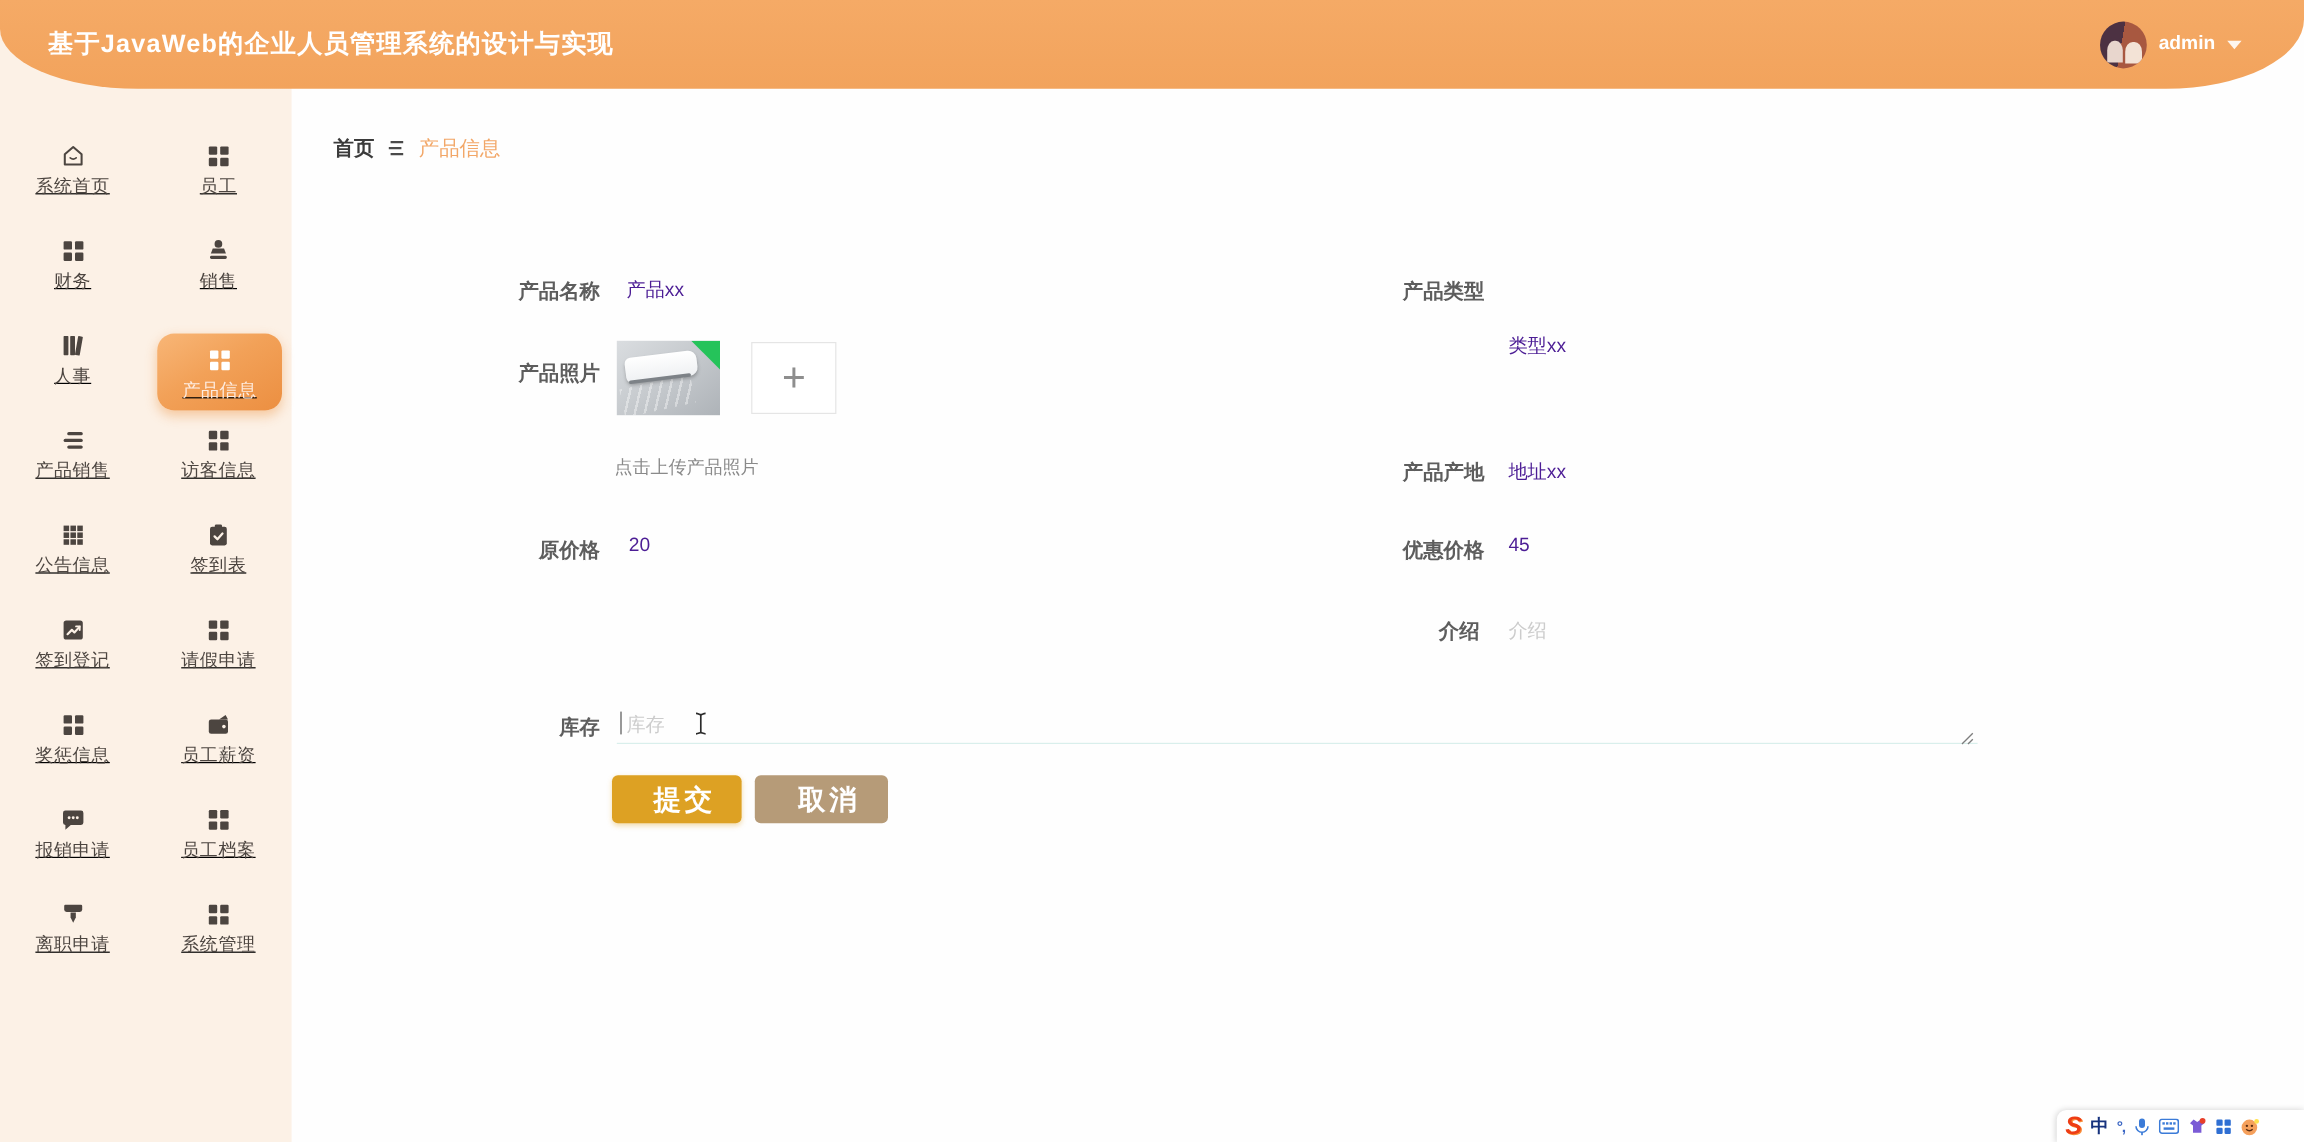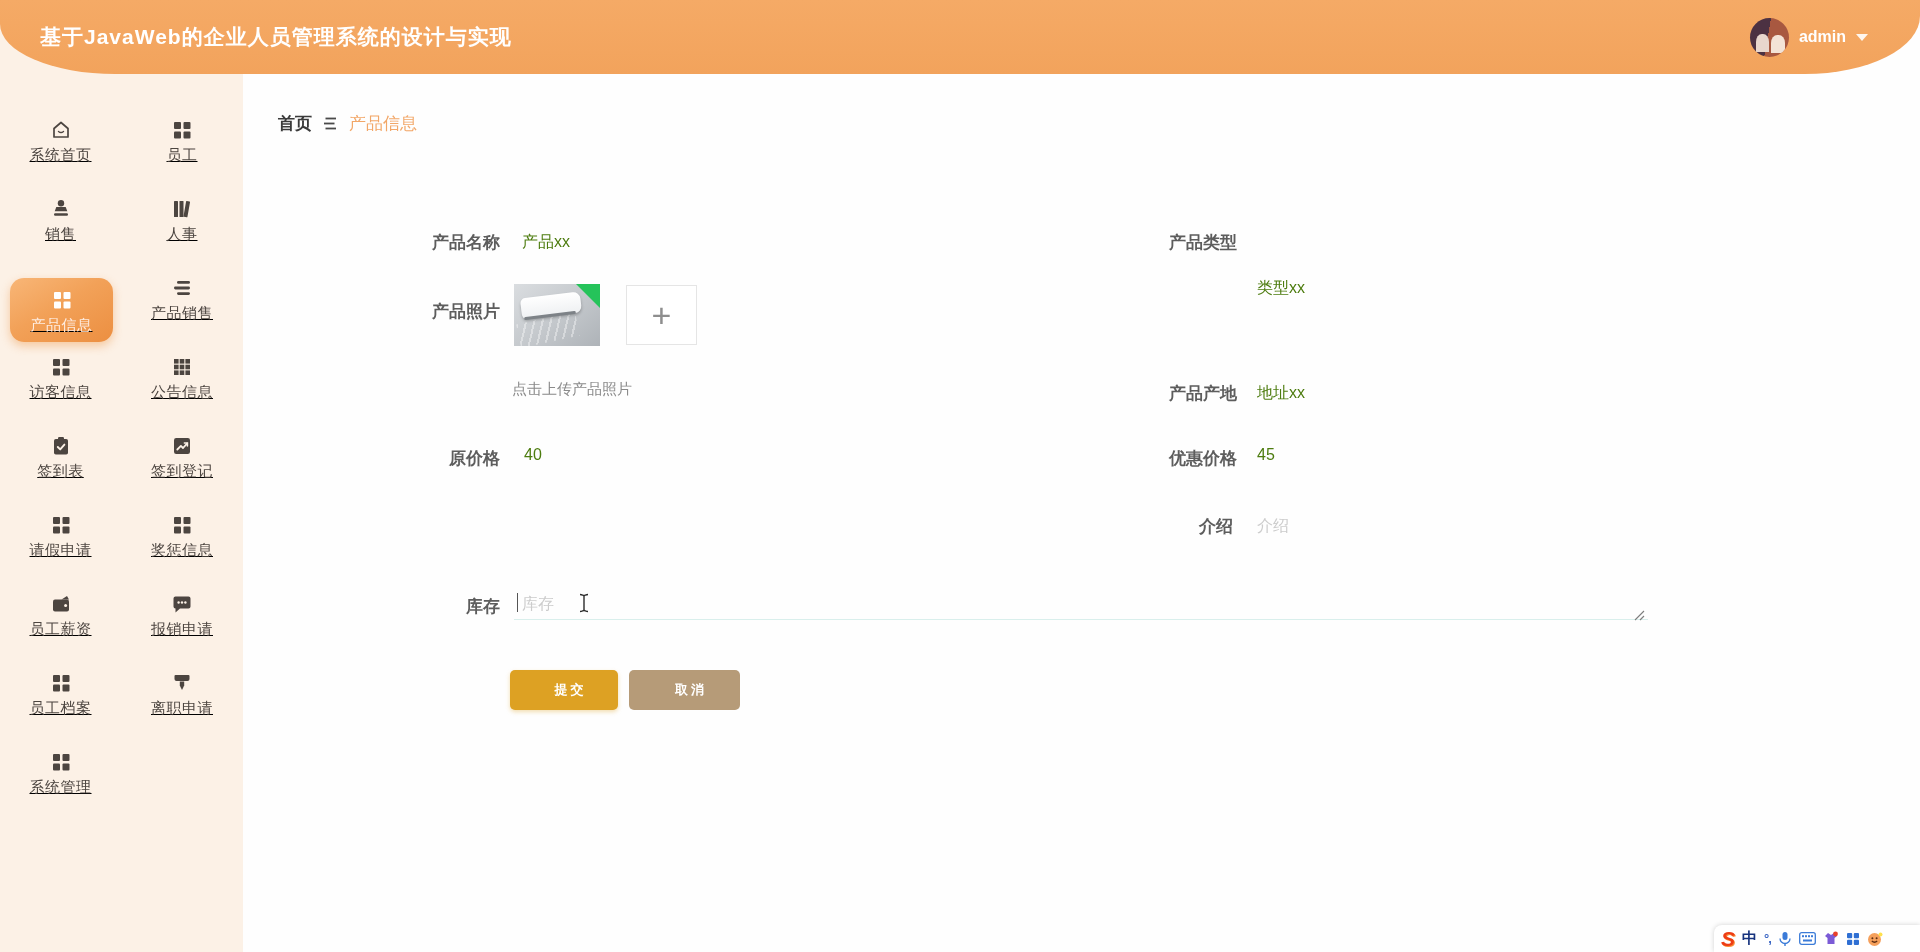--- a/index.html
+++ b/index.html
@@ -32,21 +32,21 @@
   .caret-down { width:0; height:0; border-left:6px solid transparent; border-right:6px solid transparent; border-top:7px solid #ffffff; opacity:.9; }
 
   
   .crumb { position:absolute; left:278px; top:112px; display:flex; align-items:center; gap:11px; }
   .crumb-home { font-size:17px; font-weight:bold; color:#3b3b3b; cursor:pointer; }
   .crumb-sep svg { display:block; }
   .crumb-cur { font-size:17px; color:#f2a768; cursor:pointer; }
 
   
   .flabel { position:absolute; width:160px; text-align:right; font-size:17px; font-weight:bold; color:#5d5d5d; }
-  .fvalue { position:absolute; font-size:16px; color:#4d7c0f; }
+  .fvalue { position:absolute; font-size:16px; color:#4c1d95; }
   .placeholder { color:#cccccc !important; }
 
   .photo { position:absolute; left:514px; top:284px; width:86px; height:62px; cursor:pointer;
       background:linear-gradient(140deg,#dadde0 0%,#c3c7cb 55%,#aeb3b8 100%); overflow:hidden; }
   .ac-unit { position:absolute; left:7px; top:11px; width:60px; height:21px; background:linear-gradient(#ffffff,#eef0f2);
       border-radius:5px 7px 7px 5px; transform:rotate(-7deg); box-shadow:0 2px 3px rgba(0,0,0,.25); }
   .ac-vent { position:absolute; left:10px; top:30px; width:52px; height:3px; background:#7d8287; transform:rotate(-7deg); border-radius:2px; }
   .ac-air { position:absolute; left:4px; top:34px; width:60px; height:24px;
       background:repeating-linear-gradient(115deg, rgba(255,255,255,.55) 0 2px, rgba(255,255,255,0) 2px 8px); transform:rotate(-12deg); opacity:.7; }
   .photo-corner { position:absolute; right:0; top:0; width:0; height:0; border-top:24px solid #25c35a; border-left:24px solid transparent; }
@@ -54,21 +54,21 @@
       display:flex; align-items:center; justify-content:center; }
   .upload-plus { font-size:34px; font-weight:200; color:#8e8e8e; line-height:1; }
   .upload-hint { position:absolute; left:512px; top:380px; font-size:15px; color:#8a8a8a; }
 
   .stock-field { position:absolute; left:514px; top:574px; width:1134px; height:46px; border-bottom:1px solid #d9efec; cursor:text; }
   .text-caret { position:absolute; left:3px; top:19px; width:1px; height:19px; background:#555; }
   .stock-ph { position:absolute; left:8px; top:20px; font-size:16px; }
   .resize-grip { position:absolute; left:1630px; top:606px; }
   .cursor-ibeam { position:absolute; left:578px; top:593px; }
 
-  .btn { position:absolute; top:670px; height:40px; border:none; border-radius:5px; color:#fff; font-size:13px; font-weight:bold;
+  .btn { position:absolute; top:646px; height:40px; border:none; border-radius:5px; color:#fff; font-size:23px; font-weight:bold;
       font-family:inherit; letter-spacing:3px; cursor:pointer;padding-left:13px; }
   .btn-submit { left:510px; width:108px; background:#dda123; box-shadow:0 2px 4px rgba(221,161,35,.35); }
   .btn-cancel { left:629px; width:111px; background:#b69b78; }
 
   
   .ime { position:absolute; left:1714px; top:925px; width:206px; height:27px; background:#fff; border-radius:8px 0 0 0;
       box-shadow:0 0 5px rgba(0,0,0,.18); display:flex; align-items:center; gap:7px; padding:0 7px; }
   .ime span, .ime .iico { display:flex; align-items:center; justify-content:center; cursor:pointer; }
   .sogou-s { font-size:21px; font-weight:900; font-style:italic; color:#ee3d15; text-shadow:1px 1px 0 #f98b35; line-height:1; }
   .ime-zh { font-size:15px; font-weight:bold; color:#17337e; }
@@ -96,20 +96,31 @@
             <svg viewBox="0 0 22 22" fill="currentColor">
               <rect x="3" y="3" width="7" height="7" rx="1"></rect>
               <rect x="12.5" y="3" width="7" height="7" rx="1"></rect>
               <rect x="3" y="12.5" width="7" height="7" rx="1"></rect>
               <rect x="12.5" y="12.5" width="7" height="7" rx="1"></rect>
             </svg>
           </span>
         <span class="mlabel">员工</span>
       </div>
 
+      <div class="mitem">
+        <span class="ic">
+            <svg viewBox="0 0 22 22" fill="currentColor">
+              <rect x="3" y="3" width="7" height="7" rx="1"></rect>
+              <rect x="12.5" y="3" width="7" height="7" rx="1"></rect>
+              <rect x="3" y="12.5" width="7" height="7" rx="1"></rect>
+              <rect x="12.5" y="12.5" width="7" height="7" rx="1"></rect>
+            </svg>
+          </span>
+        <span class="mlabel">财务</span>
+      </div>
 
       <div class="mitem">
         <span class="ic">
             <svg viewBox="0 0 22 22" fill="currentColor">
               <circle cx="11" cy="5.3" r="3.2"></circle>
               <path d="M6.3 9 h9.4 l1.6 4.2 H4.7 Z"></path>
               <rect x="4" y="15.2" width="14" height="2.6" rx="1.2"></rect>
             </svg>
           </span>
         <span class="mlabel">销售</span>
@@ -315,21 +326,21 @@
   </div>
   <div class="upload-box">
     <span class="upload-plus">+</span>
   </div>
   <div class="upload-hint">点击上传产品照片</div>
 
   <div class="flabel" style="left:1077px;top:382px;">产品产地</div>
   <div class="fvalue" style="left:1257px;top:383px;">地址xx</div>
 
   <div class="flabel" style="left:340px;top:447px;">原价格</div>
-  <div class="fvalue" style="left:524px;top:446px;">40</div>
+  <div class="fvalue" style="left:524px;top:446px;">20</div>
 
   <div class="flabel" style="left:1077px;top:447px;">优惠价格</div>
   <div class="fvalue" style="left:1257px;top:446px;">45</div>
 
   <div class="flabel" style="left:1073px;top:515px;">介绍</div>
   <div class="fvalue placeholder" style="left:1257px;top:516px;">介绍</div>
 
   <div class="flabel" style="left:340px;top:595px;">库存</div>
   <div class="stock-field">
     <span class="text-caret"></span>

